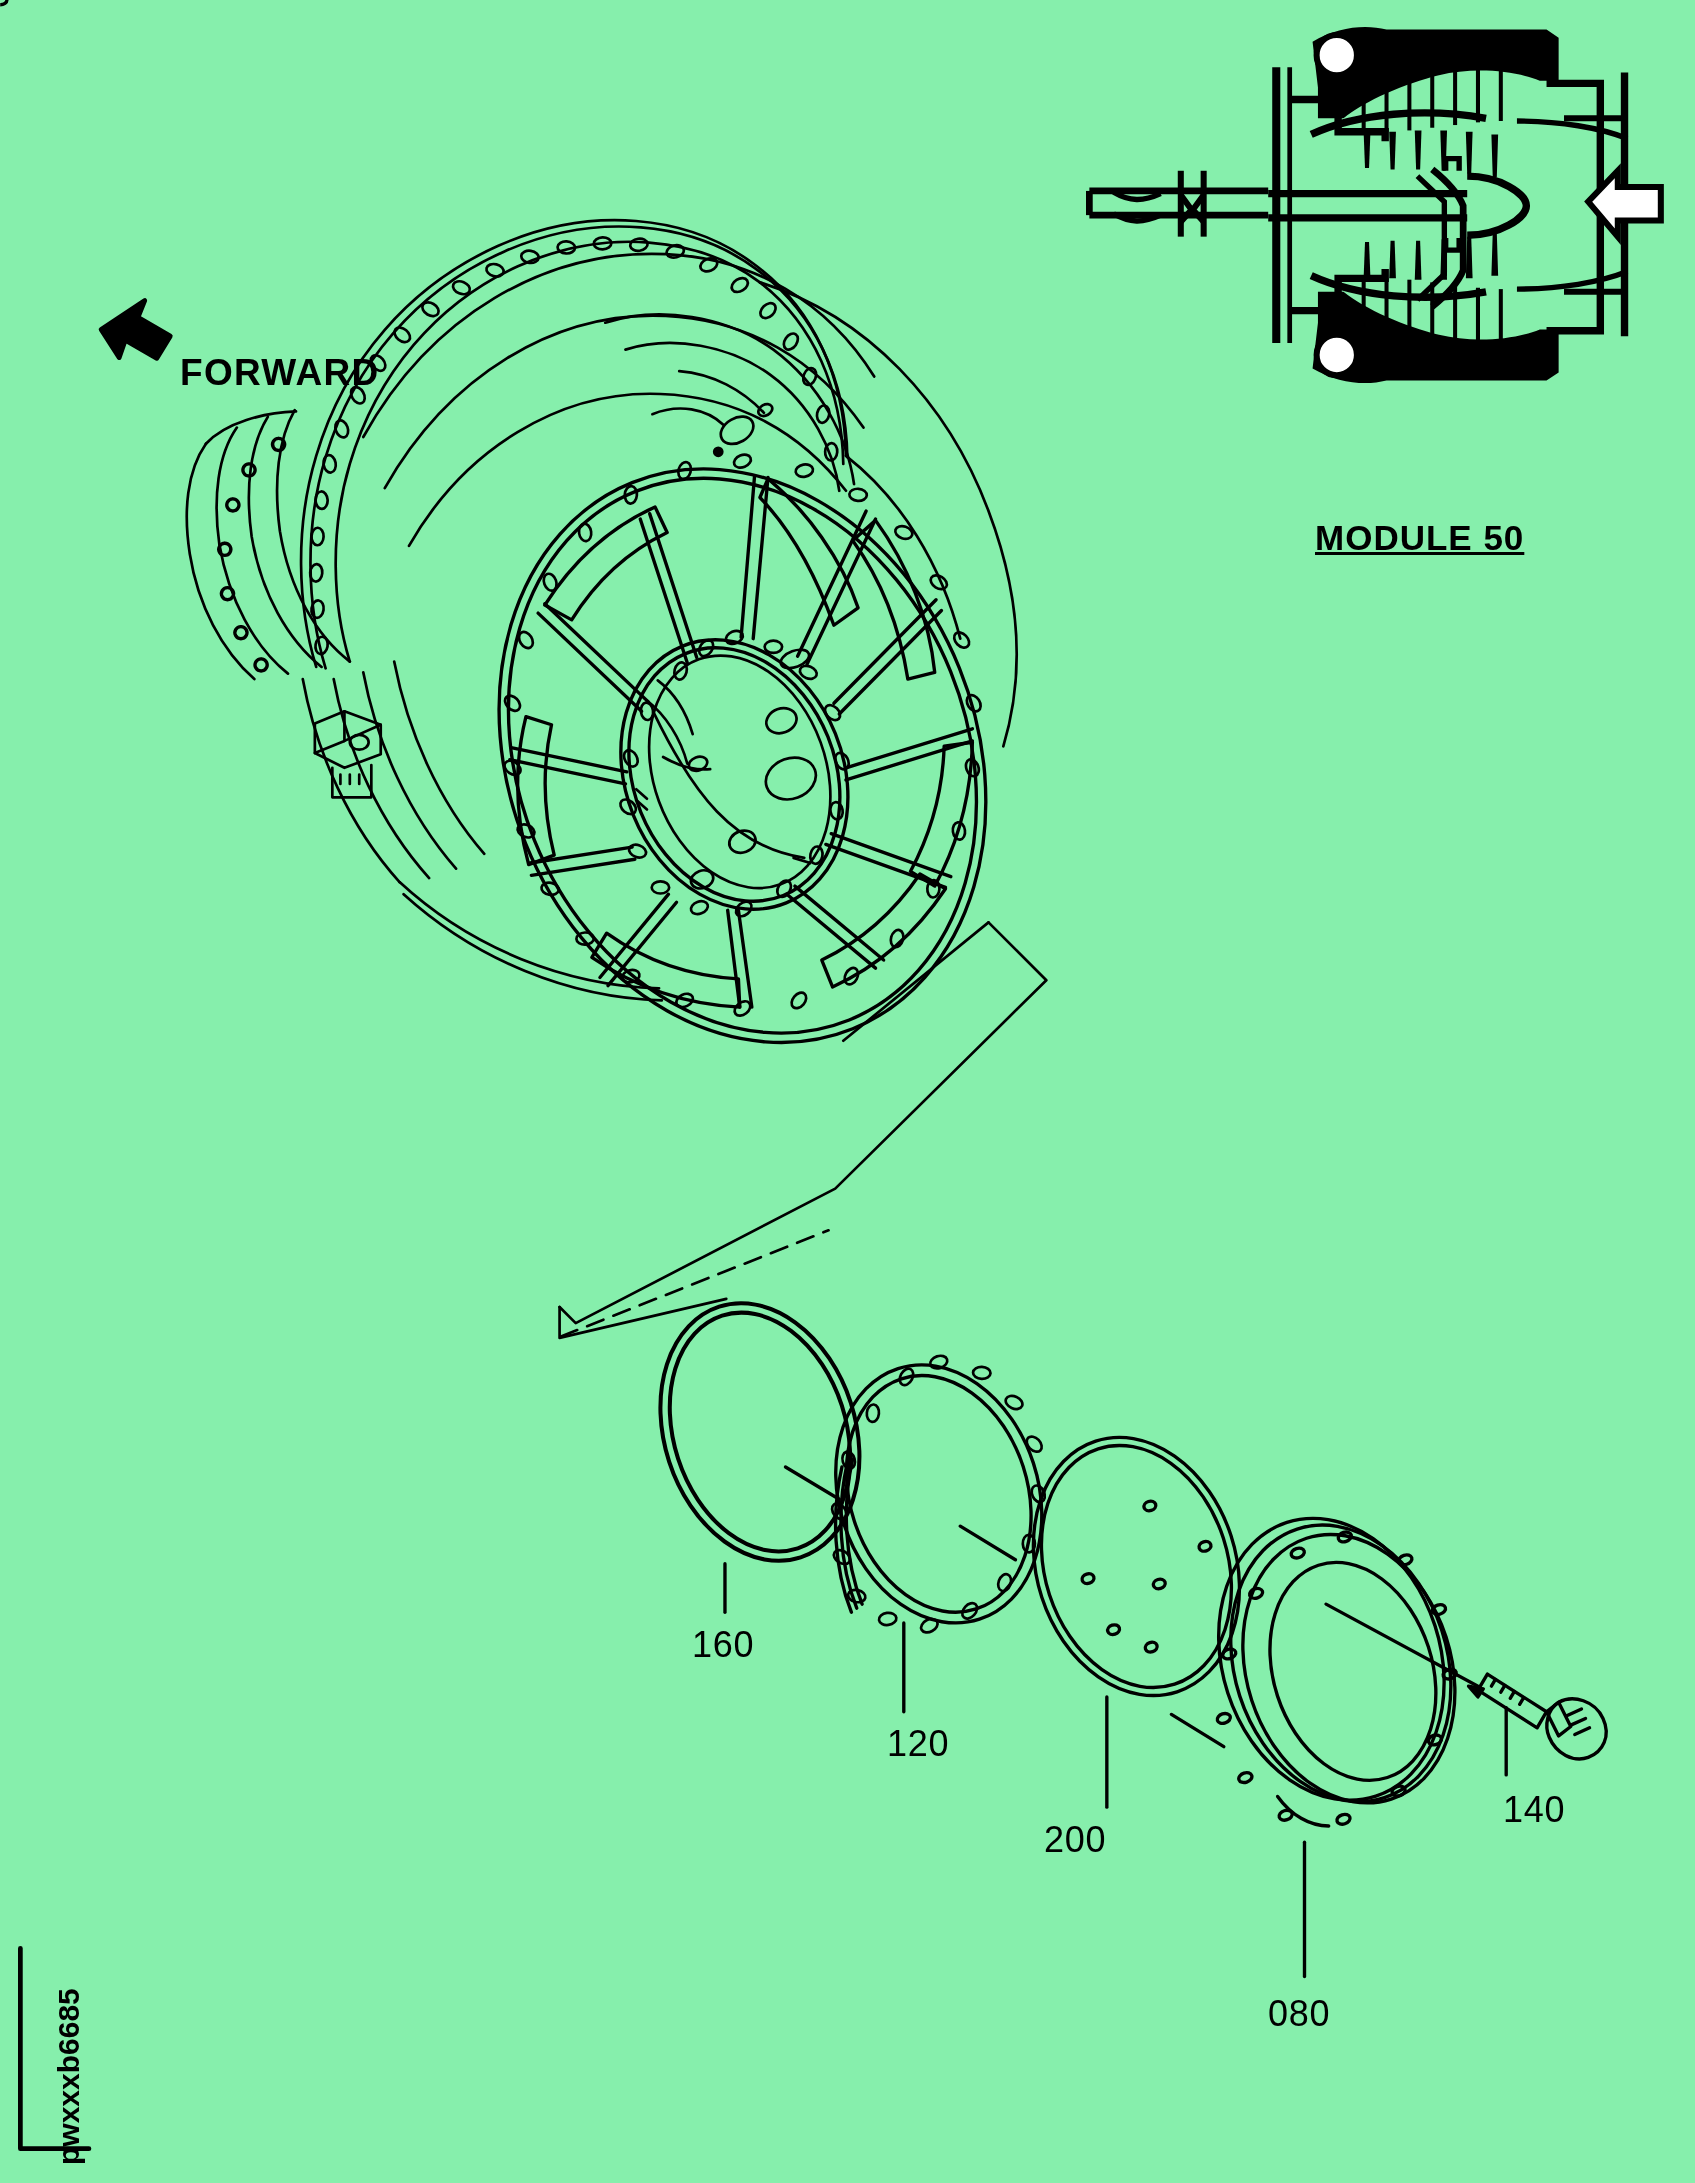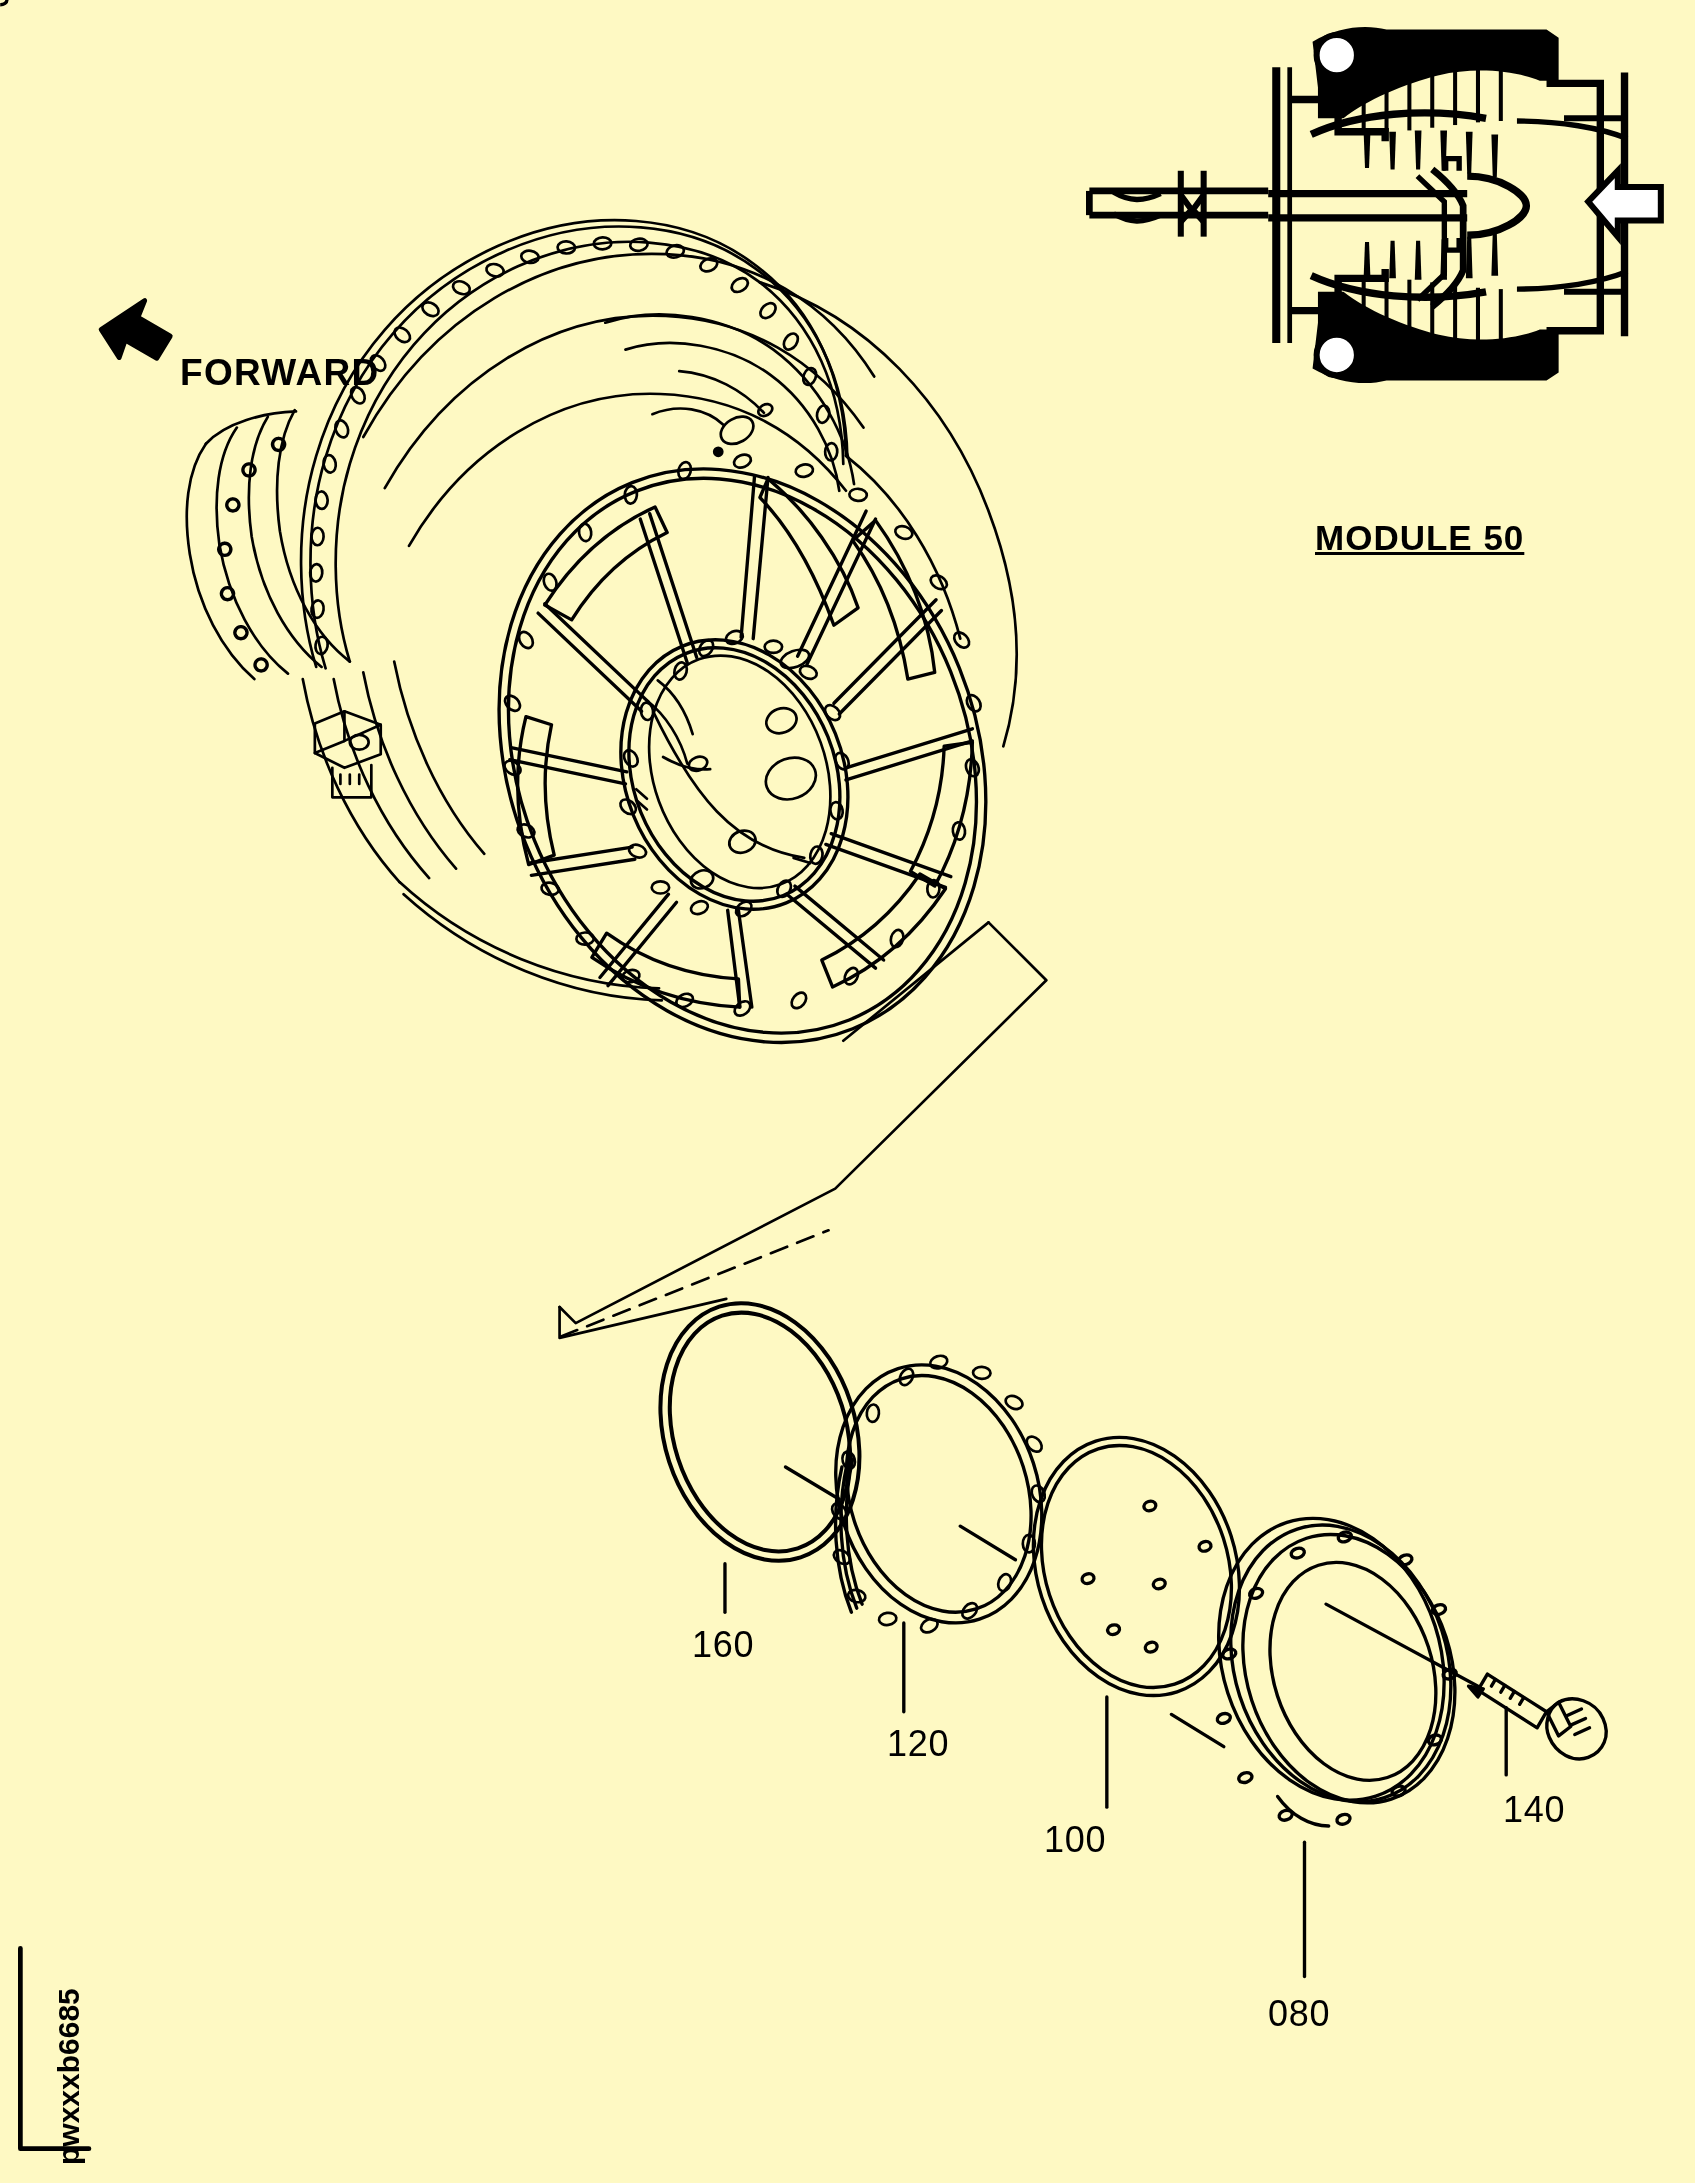--- a/index.html
+++ b/index.html
@@ -6,21 +6,21 @@
   html,body{margin:0;padding:0;background:#ffffff;}
   body{
     font-family:"Liberation Sans", sans-serif;
     color:#000;
     -webkit-font-smoothing:antialiased;
   }
   #sheet{
     position:relative;
     width:1696px;
     height:2183px;
-    background:#fef9c3;
+    background:#86efac;
     overflow:hidden;
   }
   svg.layer{
     position:absolute;
     left:0; top:0;
     width:1696px;
     height:2183px;
     display:block;
   }
   
@@ -517,20 +517,20 @@
     </g>
   </svg>
 
   <div class="lbl lbl-forward">FORWARD</div>
 
   <div class="lbl lbl-module">MODULE 50</div>
 
 
   <div class="callnum c160">160</div>
   <div class="callnum c120">120</div>
-  <div class="callnum c100">100</div>
+  <div class="callnum c100">200</div>
   <div class="callnum c140">140</div>
   <div class="callnum c080">080</div>
 
   <div class="watermark">pwxxxb6685</div>
 
 </div>
 
 
 </body></html>

